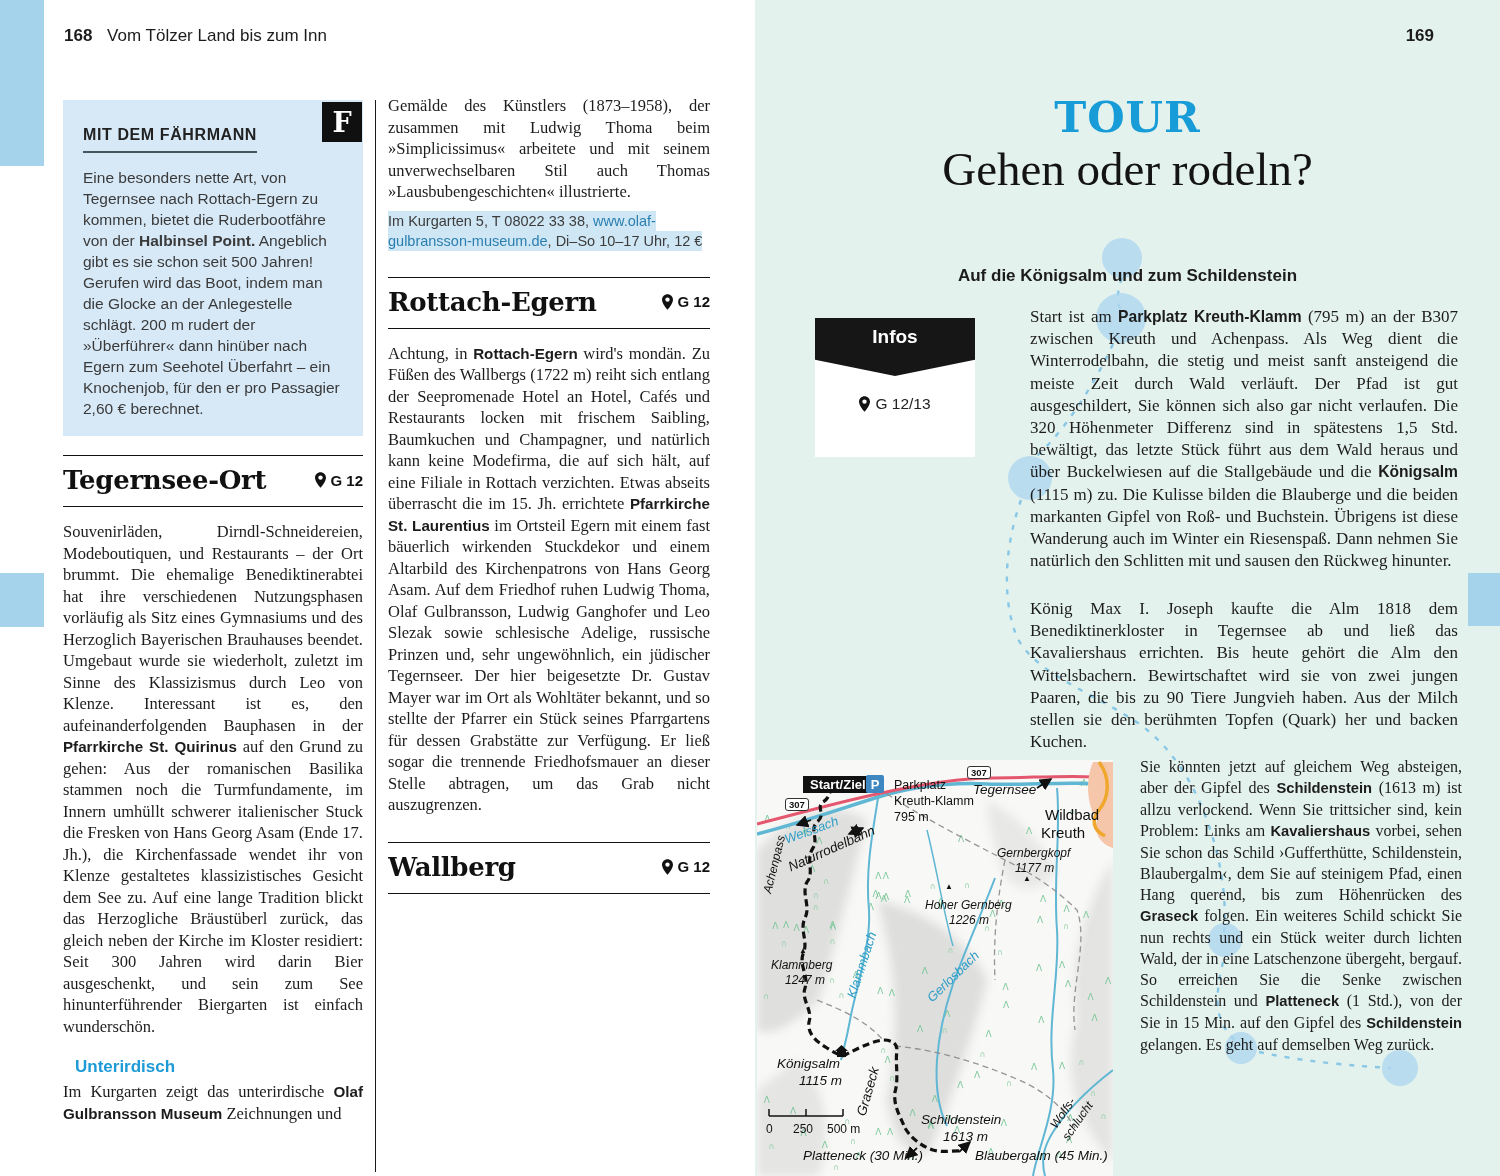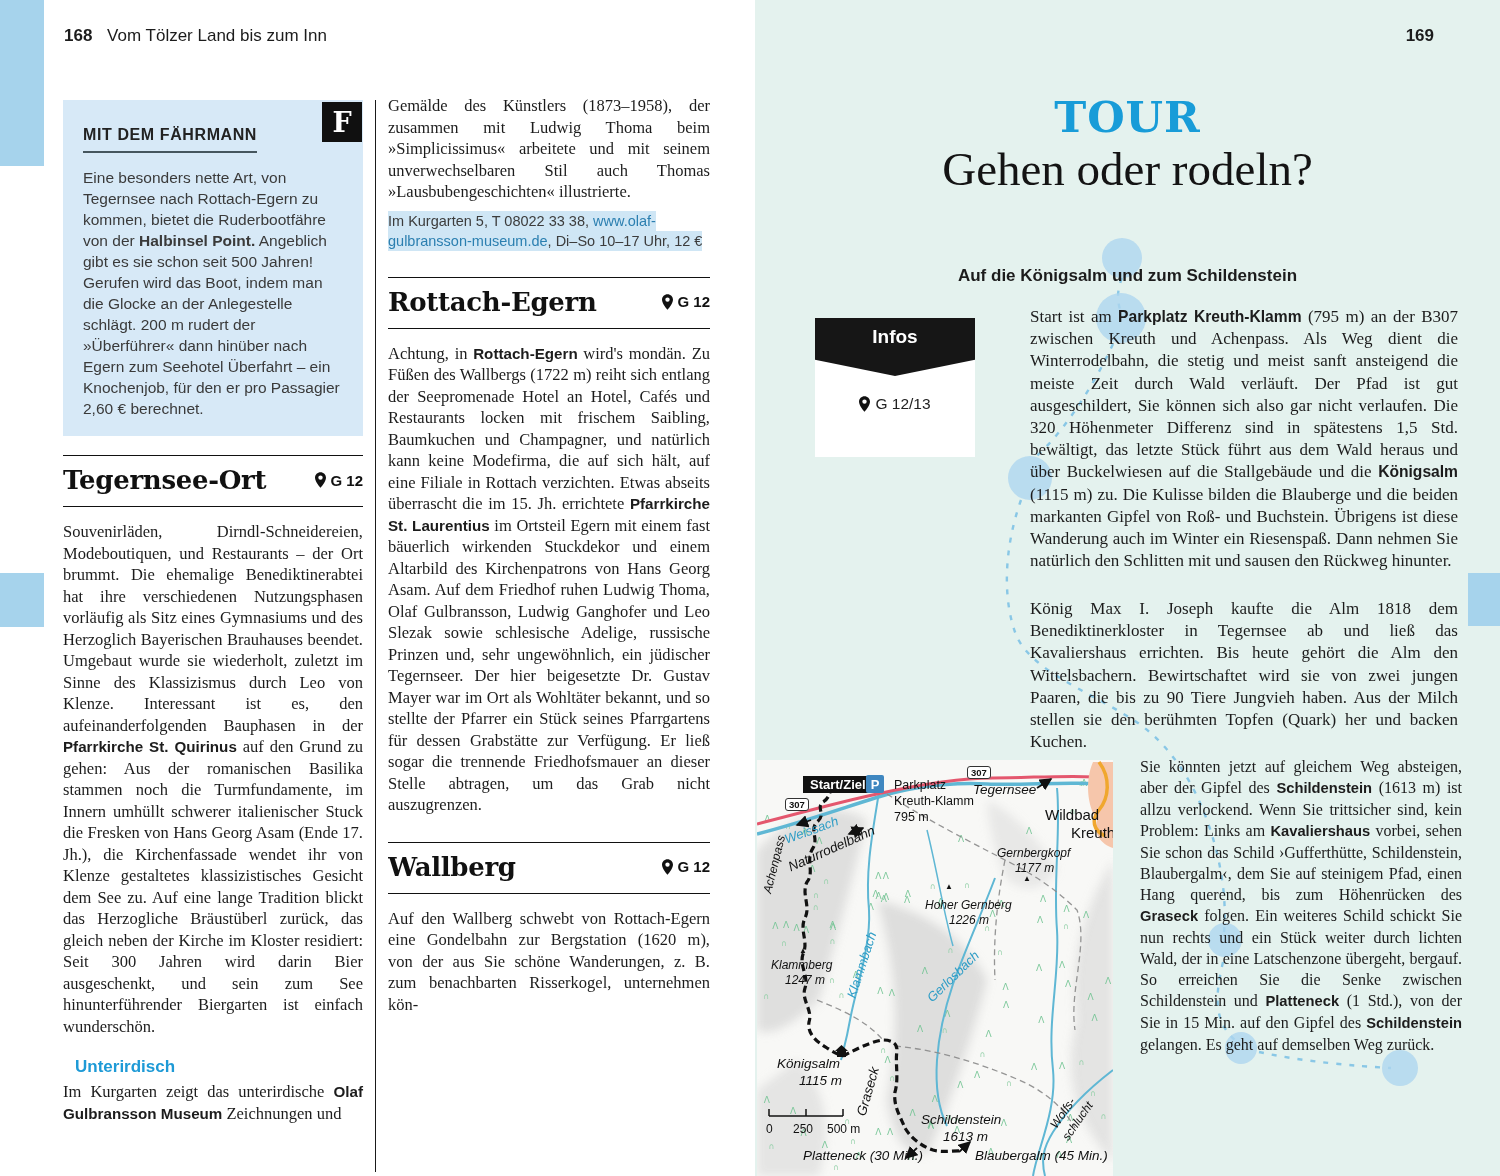--- a/index.html
+++ b/index.html
@@ -155,21 +155,20 @@
 
       <div class="sec-head" style="margin-top:26px">
         <h2>Wallberg</h2>
         <span class="grid">
           <svg class="pin">
               <use href="#pin"></use>
             </svg>
           <span>G 12</span>
         </span>
       </div>
-      <p class="body" style="word-spacing:2px"><span>Auf den Wallberg schwebt von Rottach-Egern eine Gondelbahn zur Bergstation (1620 m), von der aus Sie schöne Wanderungen, z. B. zum benachbarten Risserkogel, unternehmen kön-</span></p>
     </div>
   </div>
 
   <div class="page-right">
     <div class="rtab"></div>
 
     <svg id="deco-svg" viewBox="0 0 745 1176">
       <path d="M367,278 C360,295 364,305 366,314
                M358,344 C336,392 302,440 279,458
                M266,500 C250,545 247,595 260,632 C272,668 330,690 372,716 C424,746 452,806 464,862 C471,897 470,916 469,934
@@ -379,21 +378,21 @@
       <div id="map-labels">
           <span class="m-label m-startziel" style="left: 46px; top: 16px;">Start/Ziel</span>
           <span class="m-label m-parking" style="left: 109px; top: 15px;">P</span>
           <span class="m-label m-poi" style="left: 137px; top: 18px;">Parkplatz</span>
           <span class="m-label m-poi" style="left: 137px; top: 34px;">Kreuth-Klamm</span>
           <span class="m-label m-poi" style="left: 137px; top: 50px;">795 m</span>
           <span class="m-label m-road" style="left: 28px; top: 38px;">307</span>
           <span class="m-label m-road" style="left: 210px; top: 6px;">307</span>
           <span class="m-label m-iter" style="left: 216px; top: 22px;">Tegernsee</span>
           <span class="m-label m-town" style="left: 288px; top: 46px;">Wildbad</span>
-          <span class="m-label m-town" style="left: 314px; top: 64px;">Kreuth</span>
+          <span class="m-label m-town" style="left: 284px; top: 64px;">Kreuth</span>
           <span class="m-label m-ter" style="left: 240px; top: 86px;">Gernbergkopf</span>
           <span class="m-label m-ter" style="left: 258px; top: 101px;">1177 m</span>
           <span class="m-label m-peak" style="left: 266px; top: 114px;">▲</span>
           <span class="m-label m-peak" style="left: 188px; top: 122px;">▲</span>
           <span class="m-label m-ter" style="left: 168px; top: 138px;">Hoher Gernberg</span>
           <span class="m-label m-ter" style="left: 192px; top: 153px;">1226 m</span>
           <span class="m-label m-ter" style="left: 10px; top: 126px; transform: rotate(-76deg);">Achenpass</span>
           <span class="m-label m-hydro" style="left: 28px; top: 72px; transform: rotate(-20deg);">Weissach</span>
           <span class="m-label m-ter-lg" style="left: 32px; top: 100px; transform: rotate(-24deg);">Naturrodelbahn</span>
           <span class="m-label m-hydro" style="left: 94px; top: 230px; transform: rotate(-72deg);">Klammbach</span>

